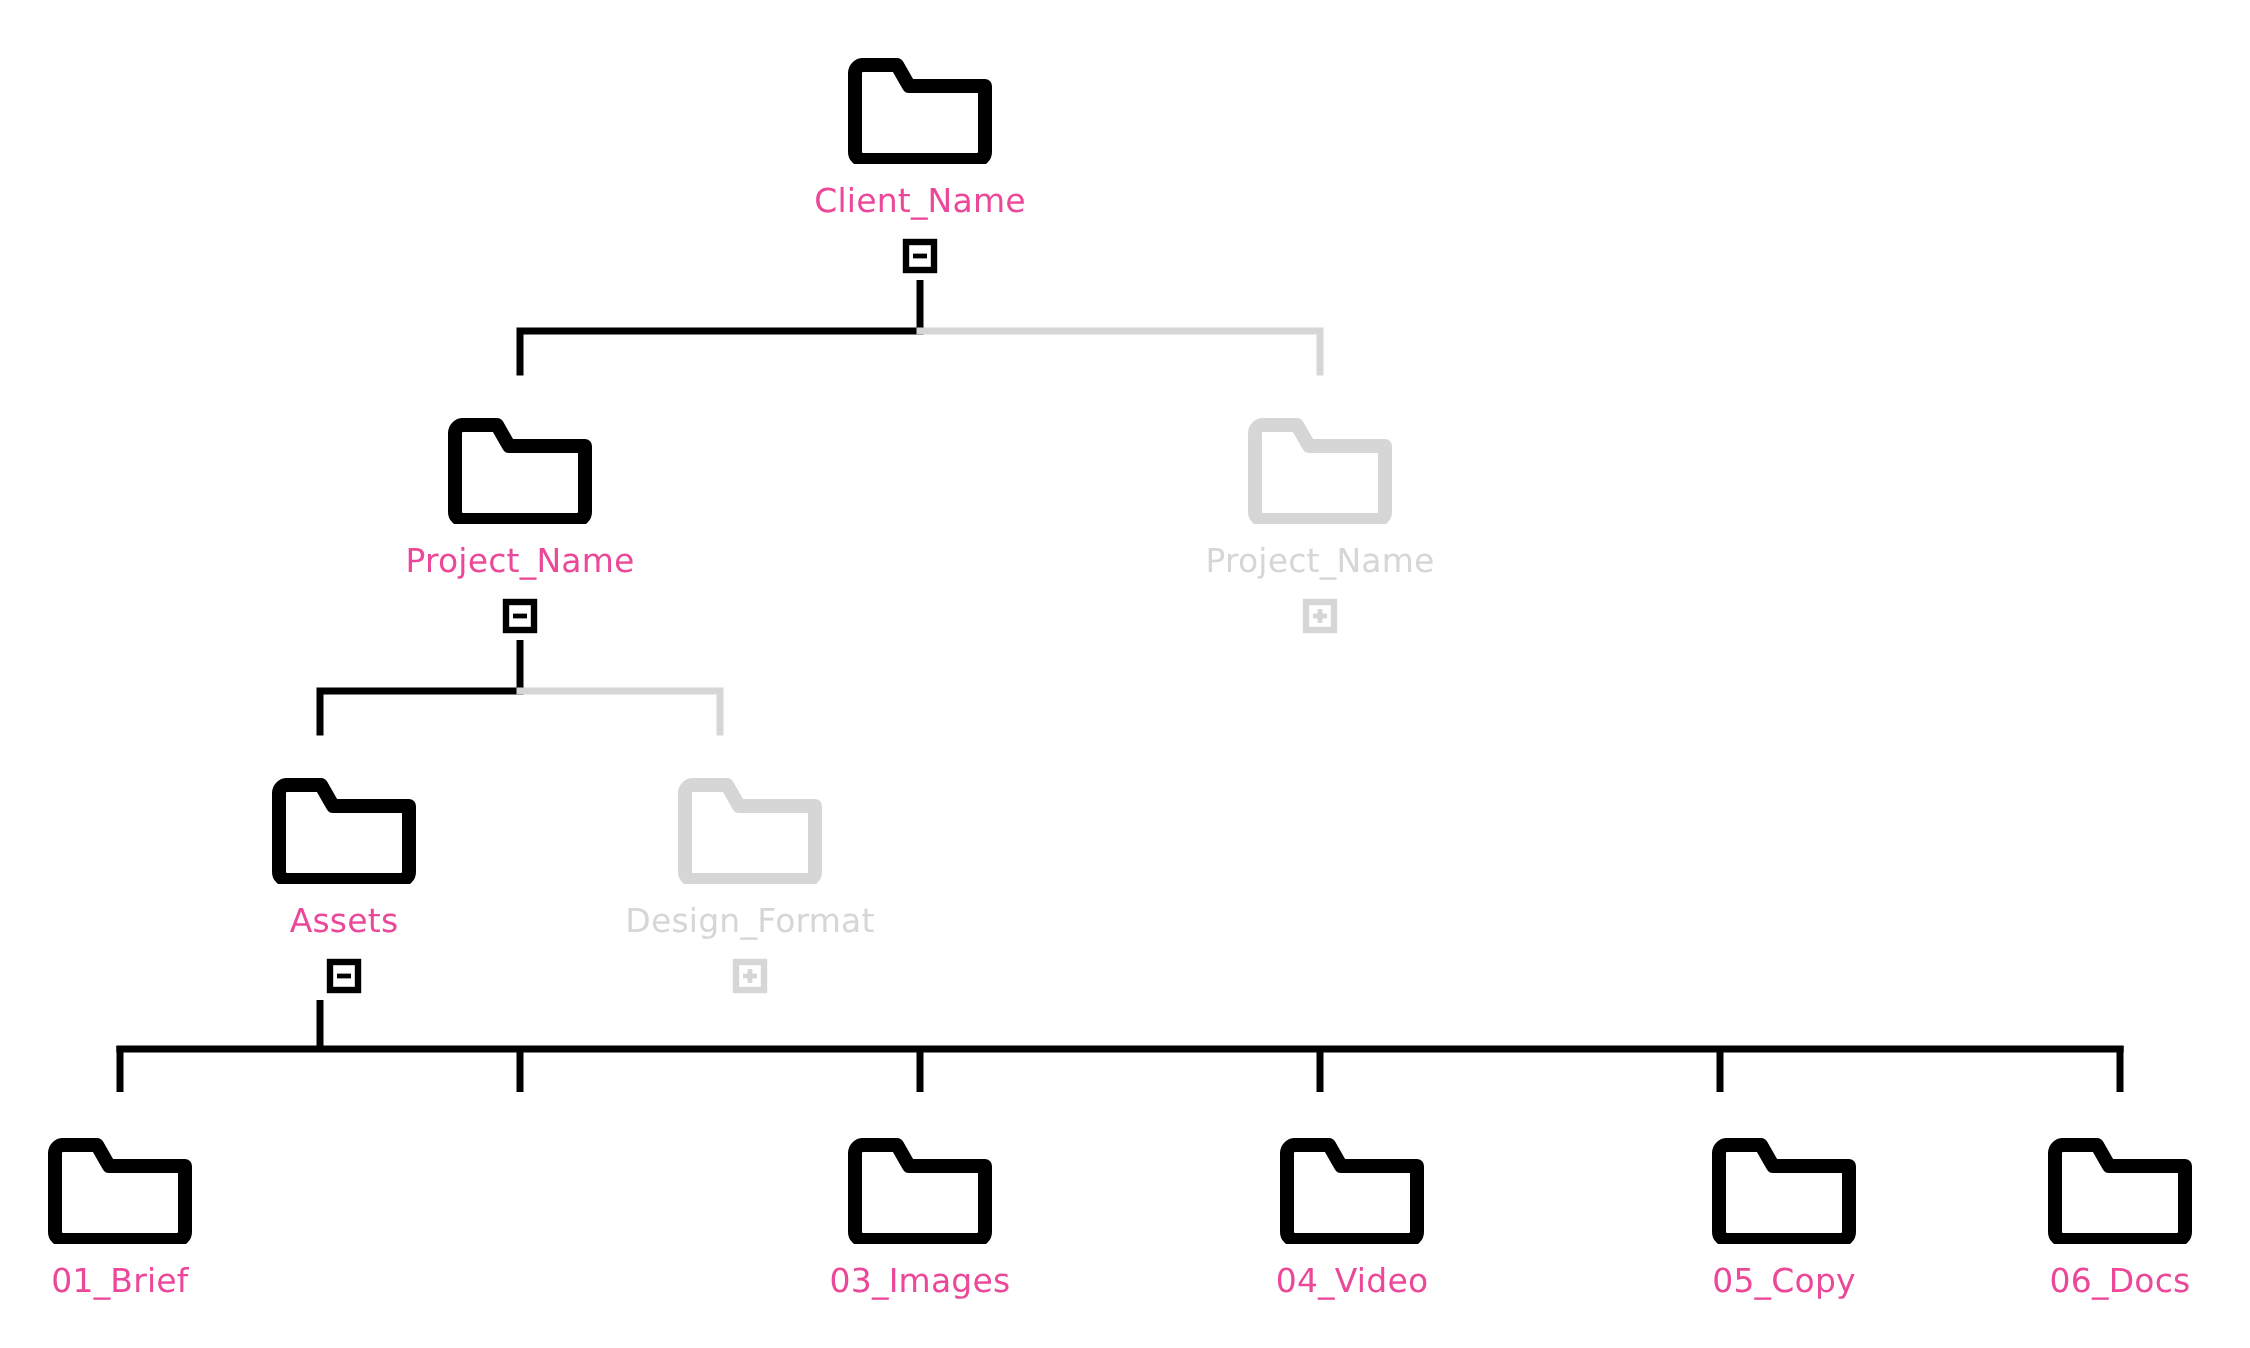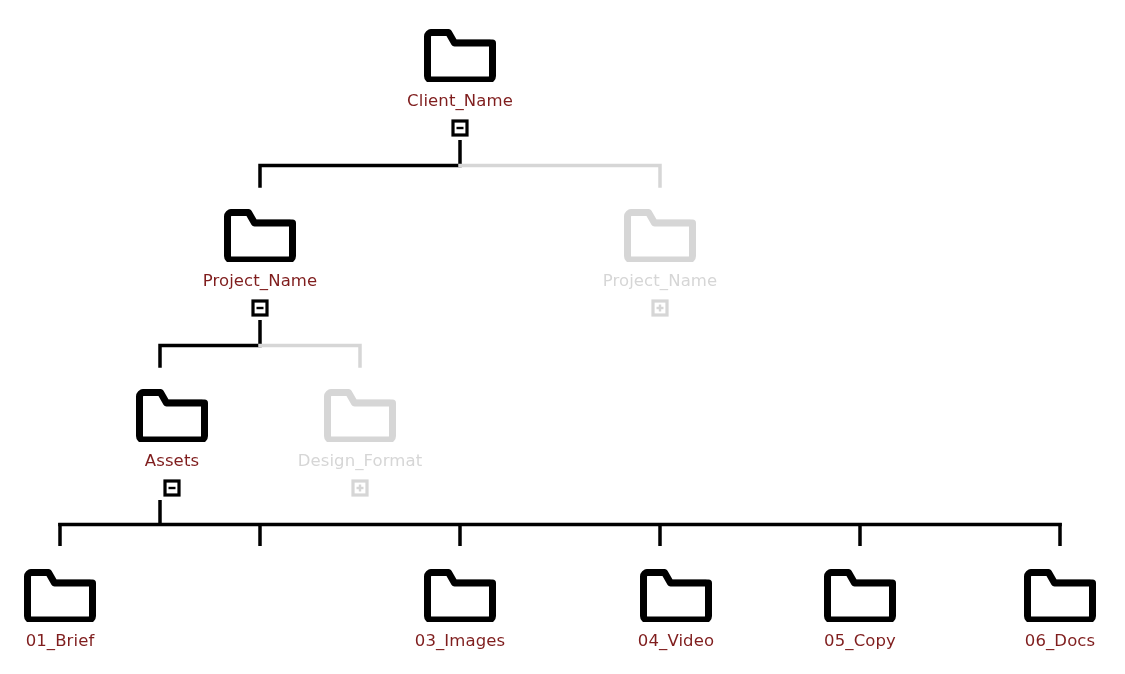--- a/index.html
+++ b/index.html
@@ -37,21 +37,21 @@
   }
   .folder-icon {
     display: block;
   }
   .node-label {
     font-family: "DejaVu Sans", sans-serif;
     font-size: 16.5px;
     line-height: 1;
     letter-spacing: 0.1px;
     white-space: nowrap;
-    color: #7f1d1d;
+    color: #ec4899;
     margin-top: 7px;
   }
   .node.dim .node-label {
     color: #d6d6d6;
   }
   .toggle {
     margin-top: 9px;
     display: block;
   }
 </style>
@@ -140,21 +140,21 @@
     </span>
     <span class="node-label">Assets</span>
     <span class="toggle">
       <svg width="18" height="18" viewBox="0 0 18 18" xmlns="http://www.w3.org/2000/svg">
         <rect x="2" y="2" width="14" height="14" fill="#ffffff" stroke="#000000" stroke-width="3.2"></rect>
         <line x1="5.5" y1="9" x2="12.5" y2="9" stroke="#000000" stroke-width="2.4"></line>
       </svg>
     </span>
   </div>
 
-  <div class="node dim" id="node-design-format" style="left:360px; top:382px;">
+  <div class="node dim" id="node-design-format" style="left:375px; top:382px;">
     <span class="folder-icon">
       <svg width="72" height="60" viewBox="0 0 72 60" xmlns="http://www.w3.org/2000/svg">
         <path d="M3.5,14.5 L3.5,54 a4,4 0 0 0 4,4 L64.5,58 a4,4 0 0 0 4,-4 L68.5,21 L30.5,21 L24.5,10.5 L7.5,10.5 a4,4 0 0 0 -4,4 Z" fill="none" stroke="#d6d6d6" stroke-width="7" stroke-linejoin="round"></path>
         <path d="M7,9.5 L24,9.5 L30,20 L66,20" fill="none" stroke="#d6d6d6" stroke-width="4.5" stroke-linejoin="round" stroke-linecap="round"></path>
       </svg>
     </span>
     <span class="node-label">Design_Format</span>
     <span class="toggle">
       <svg width="18" height="18" viewBox="0 0 18 18" xmlns="http://www.w3.org/2000/svg">
         <rect x="2" y="2" width="14" height="14" fill="#ffffff" stroke="#d6d6d6" stroke-width="3.2"></rect>
@@ -188,21 +188,21 @@
   <div class="node" id="node-video" style="left:676px; top:562px;">
     <span class="folder-icon">
       <svg width="72" height="60" viewBox="0 0 72 60" xmlns="http://www.w3.org/2000/svg">
         <path d="M3.5,14.5 L3.5,54 a4,4 0 0 0 4,4 L64.5,58 a4,4 0 0 0 4,-4 L68.5,21 L30.5,21 L24.5,10.5 L7.5,10.5 a4,4 0 0 0 -4,4 Z" fill="none" stroke="#000000" stroke-width="7" stroke-linejoin="round"></path>
         <path d="M7,9.5 L24,9.5 L30,20 L66,20" fill="none" stroke="#000000" stroke-width="4.5" stroke-linejoin="round" stroke-linecap="round"></path>
       </svg>
     </span>
     <span class="node-label">04_Video</span>
   </div>
 
-  <div class="node" id="node-copy" style="left:860px; top:562px;">
+  <div class="node" id="node-copy" style="left:892px; top:562px;">
     <span class="folder-icon">
       <svg width="72" height="60" viewBox="0 0 72 60" xmlns="http://www.w3.org/2000/svg">
         <path d="M3.5,14.5 L3.5,54 a4,4 0 0 0 4,4 L64.5,58 a4,4 0 0 0 4,-4 L68.5,21 L30.5,21 L24.5,10.5 L7.5,10.5 a4,4 0 0 0 -4,4 Z" fill="none" stroke="#000000" stroke-width="7" stroke-linejoin="round"></path>
         <path d="M7,9.5 L24,9.5 L30,20 L66,20" fill="none" stroke="#000000" stroke-width="4.5" stroke-linejoin="round" stroke-linecap="round"></path>
       </svg>
     </span>
     <span class="node-label">05_Copy</span>
   </div>
 
   <div class="node" id="node-docs" style="left:1060px; top:562px;">

